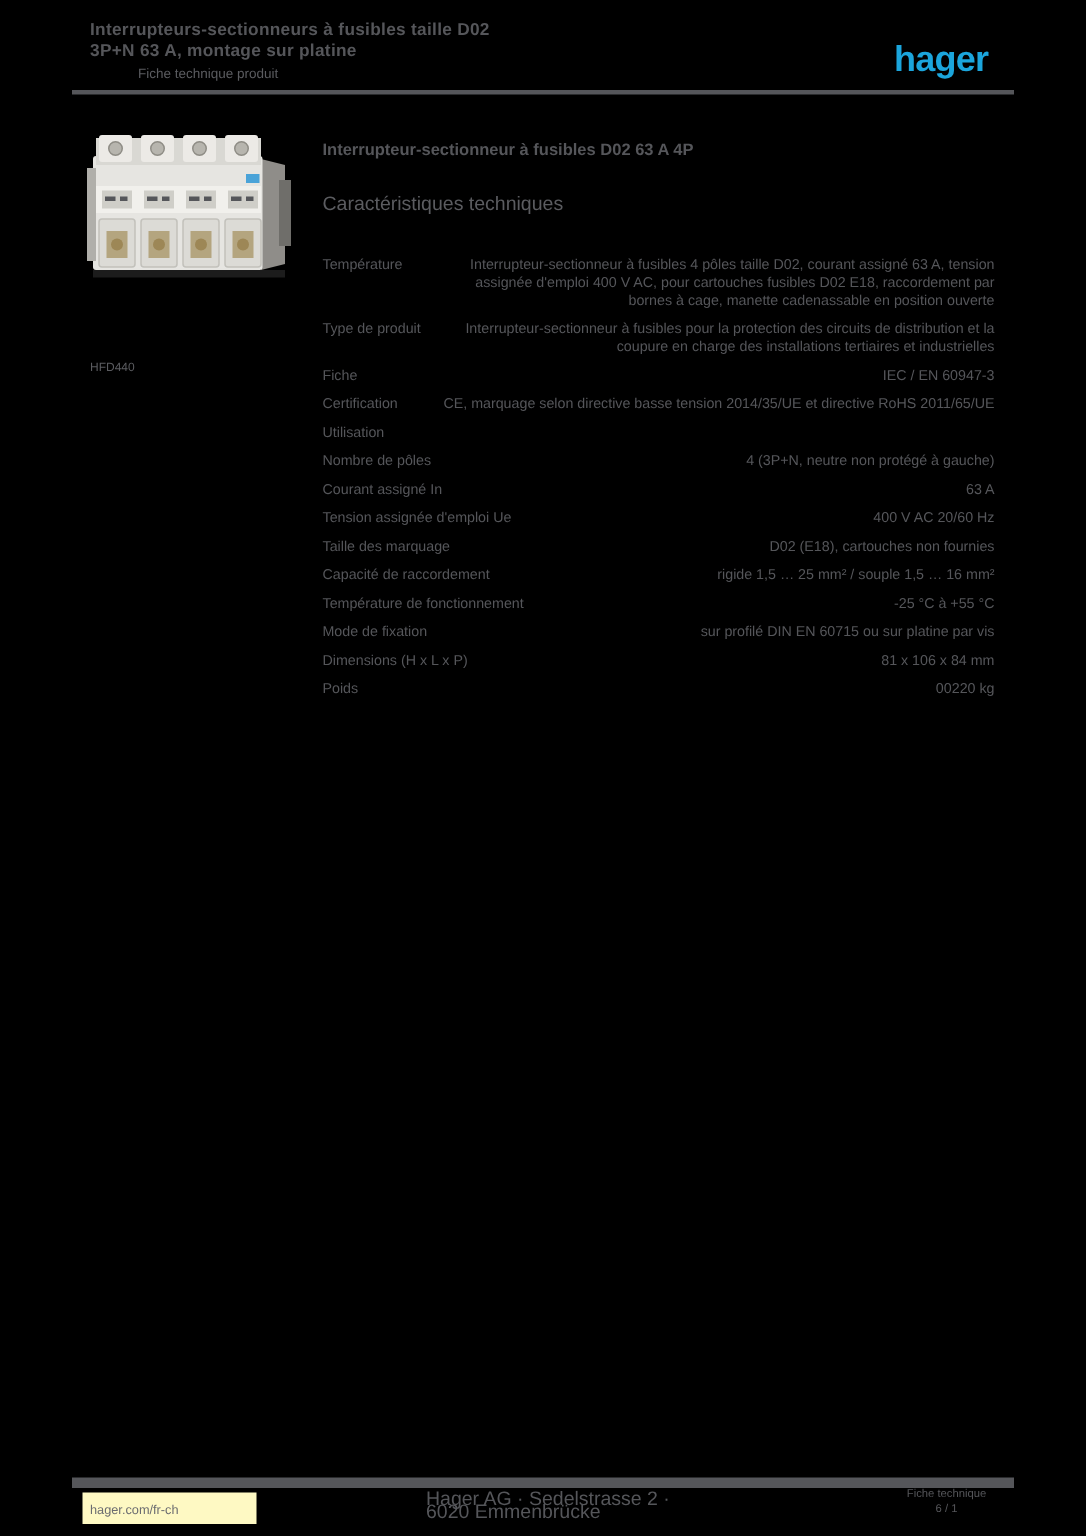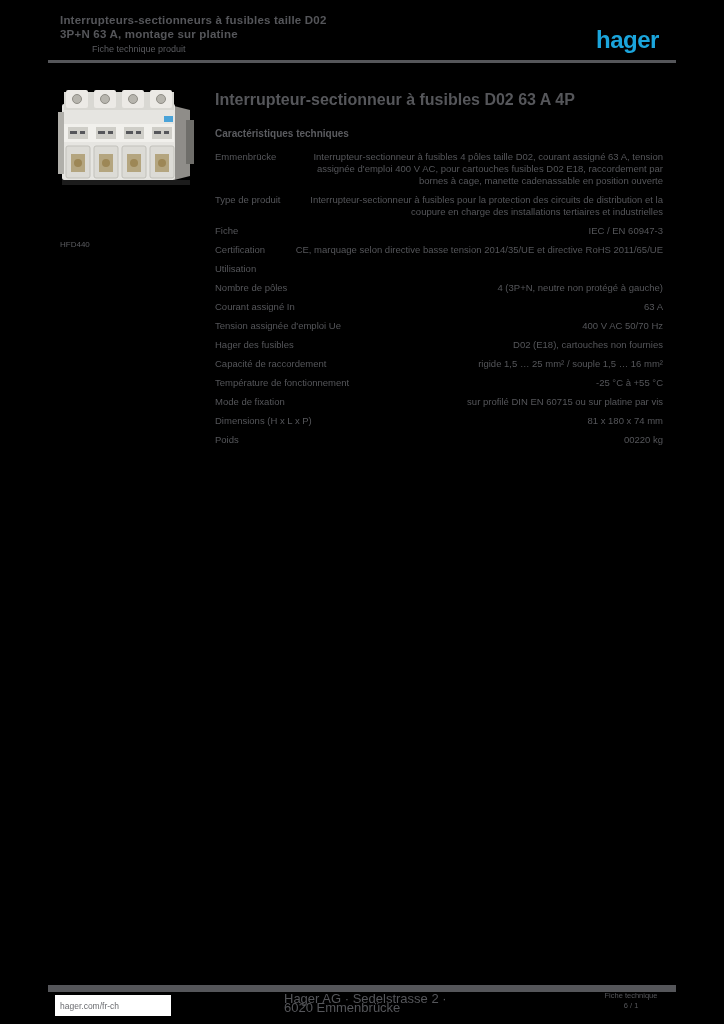--- a/index.html
+++ b/index.html
@@ -20,32 +20,32 @@
   .header-sub { font-size:9px; line-height:11px; margin-top:3px; color:#5b5c60;margin-left:32px; }
   .header-rule { position:absolute; left:48px; top:60px; width:628px; height:3px; background:#55565a; }
   .logo { position:absolute; left:596px; top:26px; font-size:24px; font-weight:bold; letter-spacing:-0.5px; }
 
   
   .product-photo { position:absolute; left:56px; top:86px; width:142px; height:104px; }
   .photo-caption { position:absolute; left:60px; top:240px; font-size:8px; color:#5b5c60; }
 
   
   .main-col { position:absolute; left:215px; top:92px; width:448px; }
-  .product-title { font-size:16px; font-weight:bold; color:#55565a; line-height:16px; }
-  .section-title { font-size:10px; font-weight:bold; color:#5b5c60; margin-top:20px; margin-bottom:12px; }
+  .product-title { font-size:11px; font-weight:bold; color:#55565a; line-height:16px; }
+  .section-title { font-size:13px; font-weight:normal; color:#5b5c60; margin-top:20px; margin-bottom:28px; }
   .spec-list { width:100%; }
   .spec-row { display:flex; gap:26px; margin-bottom:7px; }
   .spec-label { flex:0 0 auto; max-width:150px; font-size:9.5px; line-height:12px; color:#55565a; }
   .spec-value { flex:1 1 auto; font-size:9.5px; line-height:12px; text-align:right; color:#55565a; }
 
   
   .footer-rule { position:absolute; left:48px; top:985px; width:628px; height:7px; background:#55565a; }
   .footer-link-box {
     position:absolute; left:55px; top:995px; width:116px; height:21px;
-    background:#ffffff; display:flex; align-items:center; padding-left:5px;
+    background:#fef9c3; display:flex; align-items:center; padding-left:5px;
   }
   .footer-link { font-size:8.5px; color:#6b6c70; text-decoration:none; }
   .footer-center { position:absolute; left:284px; top:994px; width:180px; font-size:13px; line-height:9px; color:#55565a; }
   .footer-right { position:absolute; right:48px; top:991px; width:90px; text-align:center; font-size:7.5px; line-height:10px; color:#55565a; }
 </style>
 </head>
 <body>
 
 <div class="page">
 
@@ -109,21 +109,21 @@
       <rect x="2" y="26" width="6" height="62" fill="#b0afaa"></rect>
     </svg>
   </div>
   <div class="photo-caption">HFD440</div>
 
   <div class="main-col">
     <div class="product-title">Interrupteur-sectionneur à fusibles D02 63 A 4P</div>
     <div class="section-title">Caractéristiques techniques</div>
     <div class="spec-list">
   <div class="spec-row">
-    <div class="spec-label">Emmenbrücke</div>
+    <div class="spec-label">Température</div>
     <div class="spec-value">Interrupteur-sectionneur à fusibles 4 pôles taille D02, courant assigné 63 A, tension assignée d'emploi 400 V AC, pour cartouches fusibles D02 E18, raccordement par bornes à cage, manette cadenassable en position ouverte</div>
   </div>
 
   <div class="spec-row">
     <div class="spec-label">Type de produit</div>
     <div class="spec-value">Interrupteur-sectionneur à fusibles pour la protection des circuits de distribution et la coupure en charge des installations tertiaires et industrielles</div>
   </div>
 
   <div class="spec-row">
     <div class="spec-label">Fiche</div>
@@ -144,46 +144,46 @@
     <div class="spec-value">4 (3P+N, neutre non protégé à gauche)</div>
   </div>
 
   <div class="spec-row">
     <div class="spec-label">Courant assigné In</div>
     <div class="spec-value">63 A</div>
   </div>
 
   <div class="spec-row">
     <div class="spec-label">Tension assignée d'emploi Ue</div>
-    <div class="spec-value">400 V AC 50/70 Hz</div>
-  </div>
-
-  <div class="spec-row">
-    <div class="spec-label">Hager des fusibles</div>
+    <div class="spec-value">400 V AC 20/60 Hz</div>
+  </div>
+
+  <div class="spec-row">
+    <div class="spec-label">Taille des marquage</div>
     <div class="spec-value">D02 (E18), cartouches non fournies</div>
   </div>
 
   <div class="spec-row">
     <div class="spec-label">Capacité de raccordement</div>
     <div class="spec-value">rigide 1,5 … 25 mm² / souple 1,5 … 16 mm²</div>
   </div>
 
   <div class="spec-row">
     <div class="spec-label">Température de fonctionnement</div>
     <div class="spec-value">-25 °C à +55 °C</div>
   </div>
 
   <div class="spec-row">
     <div class="spec-label">Mode de fixation</div>
     <div class="spec-value">sur profilé DIN EN 60715 ou sur platine par vis</div>
   </div>
 
   <div class="spec-row">
     <div class="spec-label">Dimensions (H x L x P)</div>
-    <div class="spec-value">81 x 180 x 74 mm</div>
+    <div class="spec-value">81 x 106 x 84 mm</div>
   </div>
 
   <div class="spec-row">
     <div class="spec-label">Poids</div>
     <div class="spec-value">00220 kg</div>
   </div>
 </div>
   </div>
 
   <div class="footer-rule"></div>

